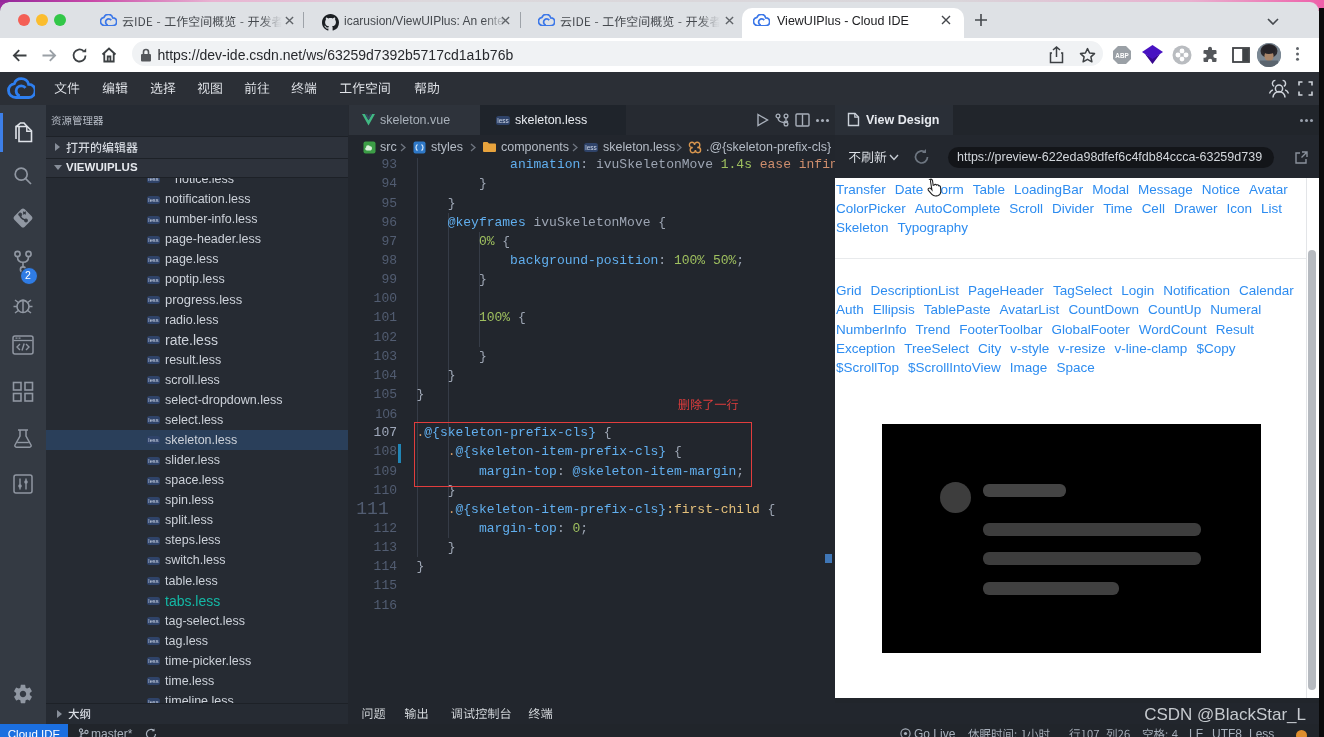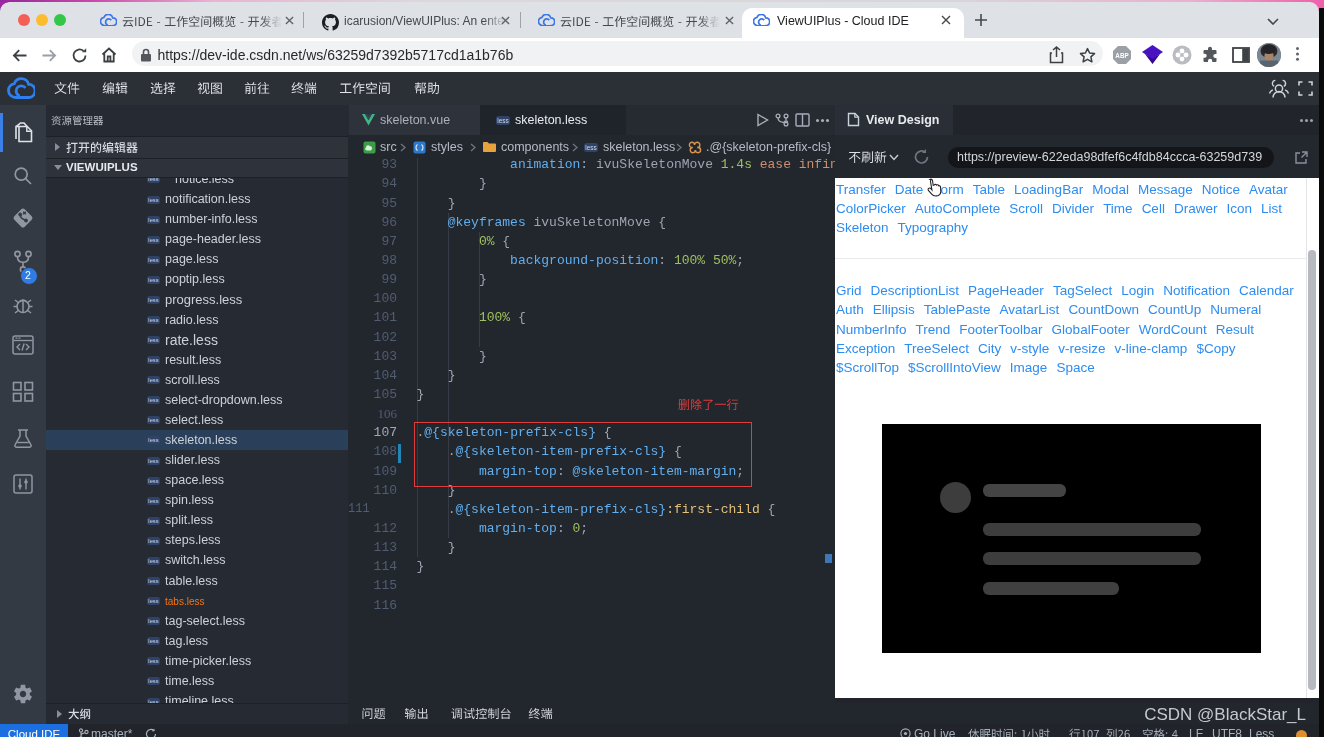--- a/index.html
+++ b/index.html
@@ -373,21 +373,21 @@
 <div class="t" style="left:119px;top:374.9px;height:17px;line-height:17px;font-size:12.5px;color:#ccd1d9">switch.less</div>
 <svg class="a" style="left:101px;top:399.5px" width="13" height="8" viewBox="0 0 13 8">
       <rect width="13" height="8" rx="2.5" fill="#2f4369"></rect>
       <text x="6.5" y="6.3" font-size="5.8" fill="#cdd6e6" text-anchor="middle" font-family="Liberation Sans">less</text>
     </svg>
 <div class="t" style="left:119px;top:395.0px;height:17px;line-height:17px;font-size:12.5px;color:#ccd1d9">table.less</div>
 <svg class="a" style="left:101px;top:419.6px" width="13" height="8" viewBox="0 0 13 8">
       <rect width="13" height="8" rx="2.5" fill="#2f4369"></rect>
       <text x="6.5" y="6.3" font-size="5.8" fill="#cdd6e6" text-anchor="middle" font-family="Liberation Sans">less</text>
     </svg>
-<div class="t" style="left:119px;top:415.1px;height:17px;line-height:17px;font-size:10px;color:#f97316">tabs.less</div>
+<div class="t" style="left:119px;top:415.1px;height:17px;line-height:17px;font-size:14px;color:#14b8a6">tabs.less</div>
 <svg class="a" style="left:101px;top:439.7px" width="13" height="8" viewBox="0 0 13 8">
       <rect width="13" height="8" rx="2.5" fill="#2f4369"></rect>
       <text x="6.5" y="6.3" font-size="5.8" fill="#cdd6e6" text-anchor="middle" font-family="Liberation Sans">less</text>
     </svg>
 <div class="t" style="left:119px;top:435.2px;height:17px;line-height:17px;font-size:12.5px;color:#ccd1d9">tag-select.less</div>
 <svg class="a" style="left:101px;top:459.7px" width="13" height="8" viewBox="0 0 13 8">
       <rect width="13" height="8" rx="2.5" fill="#2f4369"></rect>
       <text x="6.5" y="6.3" font-size="5.8" fill="#cdd6e6" text-anchor="middle" font-family="Liberation Sans">less</text>
     </svg>
 <div class="t" style="left:119px;top:455.2px;height:17px;line-height:17px;font-size:12.5px;color:#ccd1d9">tag.less</div>
@@ -502,30 +502,30 @@
 <div class="t" style="left:0;top:131.3px;width:49px;height:19px;line-height:19px;font-family:Liberation Mono,monospace;font-size:13px;color:#525d72;text-align:right">100</div>
 <div class="t" style="left:0;top:150.4px;width:49px;height:19px;line-height:19px;font-family:Liberation Mono,monospace;font-size:13px;color:#525d72;text-align:right">101</div>
 <div class="t" style="left:130.9px;top:150.4px;height:19px;line-height:19px;font-family:Liberation Mono,monospace;font-size:13px"><span style="color:#9fc05f">100%</span><span style="color:#9da5b3"> {</span></div>
 <div class="t" style="left:0;top:169.6px;width:49px;height:19px;line-height:19px;font-family:Liberation Mono,monospace;font-size:13px;color:#525d72;text-align:right">102</div>
 <div class="t" style="left:0;top:188.7px;width:49px;height:19px;line-height:19px;font-family:Liberation Mono,monospace;font-size:13px;color:#525d72;text-align:right">103</div>
 <div class="t" style="left:130.9px;top:188.7px;height:19px;line-height:19px;font-family:Liberation Mono,monospace;font-size:13px"><span style="color:#9da5b3">}</span></div>
 <div class="t" style="left:0;top:207.8px;width:49px;height:19px;line-height:19px;font-family:Liberation Mono,monospace;font-size:13px;color:#525d72;text-align:right">104</div>
 <div class="t" style="left:99.7px;top:207.8px;height:19px;line-height:19px;font-family:Liberation Mono,monospace;font-size:13px"><span style="color:#9da5b3">}</span></div>
 <div class="t" style="left:0;top:227.0px;width:49px;height:19px;line-height:19px;font-family:Liberation Mono,monospace;font-size:13px;color:#525d72;text-align:right">105</div>
 <div class="t" style="left:68.5px;top:227.0px;height:19px;line-height:19px;font-family:Liberation Mono,monospace;font-size:13px"><span style="color:#9da5b3">}</span></div>
-<div class="t" style="left:0;top:246.1px;width:49px;height:19px;line-height:19px;font-family:Liberation Serif, serif;font-size:13px;color:#525d72;text-align:right">106</div>
+<div class="t" style="left:0;top:246.1px;width:49px;height:19px;line-height:19px;font-family:Liberation Sans, sans-serif;font-size:13px;color:#525d72;text-align:right">106</div>
 <div class="t" style="left:0;top:265.3px;width:49px;height:19px;line-height:19px;font-family:Liberation Mono,monospace;font-size:13px;color:#9fa8ba;text-align:right">107</div>
 <div class="t" style="left:68.5px;top:265.3px;height:19px;line-height:19px;font-family:Liberation Mono,monospace;font-size:13px"><span style="color:#d19a66">.</span><span style="color:#61afef">@{skeleton-prefix-cls}</span><span style="color:#9da5b3"> {</span></div>
 <div class="t" style="left:0;top:284.4px;width:49px;height:19px;line-height:19px;font-family:Liberation Mono,monospace;font-size:13px;color:#525d72;text-align:right">108</div>
 <div class="t" style="left:99.7px;top:284.4px;height:19px;line-height:19px;font-family:Liberation Mono,monospace;font-size:13px"><span style="color:#d19a66">.</span><span style="color:#61afef">@{skeleton-item-prefix-cls}</span><span style="color:#9da5b3"> {</span></div>
 <div class="t" style="left:0;top:303.5px;width:49px;height:19px;line-height:19px;font-family:Liberation Mono,monospace;font-size:13px;color:#525d72;text-align:right">109</div>
 <div class="t" style="left:130.9px;top:303.5px;height:19px;line-height:19px;font-family:Liberation Mono,monospace;font-size:13px"><span style="color:#61afef">margin-top</span><span style="color:#9da5b3">: </span><span style="color:#61afef">@skeleton-item-margin</span><span style="color:#9da5b3">;</span></div>
 <div class="t" style="left:0;top:322.7px;width:49px;height:19px;line-height:19px;font-family:Liberation Mono,monospace;font-size:13px;color:#525d72;text-align:right">110</div>
 <div class="t" style="left:99.7px;top:322.7px;height:19px;line-height:19px;font-family:Liberation Mono,monospace;font-size:13px"><span style="color:#9da5b3">}</span></div>
-<div class="t" style="left:0;top:341.8px;width:49px;height:19px;line-height:19px;font-family:Liberation Mono,monospace;font-size:12px;color:#525d72;text-align:left">111</div>
+<div class="t" style="left:0;top:341.8px;width:49px;height:19px;line-height:19px;font-family:Liberation Mono,monospace;font-size:18px;color:#525d72;text-align:center">111</div>
 <div class="t" style="left:99.7px;top:341.8px;height:19px;line-height:19px;font-family:Liberation Mono,monospace;font-size:13px"><span style="color:#d19a66">.</span><span style="color:#61afef">@{skeleton-item-prefix-cls}</span><span style="color:#e5c07b">:first-child</span><span style="color:#9da5b3"> {</span></div>
 <div class="t" style="left:0;top:361.0px;width:49px;height:19px;line-height:19px;font-family:Liberation Mono,monospace;font-size:13px;color:#525d72;text-align:right">112</div>
 <div class="t" style="left:130.9px;top:361.0px;height:19px;line-height:19px;font-family:Liberation Mono,monospace;font-size:13px"><span style="color:#61afef">margin-top</span><span style="color:#9da5b3">: </span><span style="color:#9fc05f">0</span><span style="color:#9da5b3">;</span></div>
 <div class="t" style="left:0;top:380.1px;width:49px;height:19px;line-height:19px;font-family:Liberation Mono,monospace;font-size:13px;color:#525d72;text-align:right">113</div>
 <div class="t" style="left:99.7px;top:380.1px;height:19px;line-height:19px;font-family:Liberation Mono,monospace;font-size:13px"><span style="color:#9da5b3">}</span></div>
 <div class="t" style="left:0;top:399.2px;width:49px;height:19px;line-height:19px;font-family:Liberation Mono,monospace;font-size:13px;color:#525d72;text-align:right">114</div>
 <div class="t" style="left:68.5px;top:399.2px;height:19px;line-height:19px;font-family:Liberation Mono,monospace;font-size:13px"><span style="color:#9da5b3">}</span></div>
 <div class="t" style="left:0;top:418.4px;width:49px;height:19px;line-height:19px;font-family:Liberation Mono,monospace;font-size:13px;color:#525d72;text-align:right">115</div>
 <div class="t" style="left:0;top:437.5px;width:49px;height:19px;line-height:19px;font-family:Liberation Mono,monospace;font-size:13px;color:#525d72;text-align:right">116</div>
 </div>

